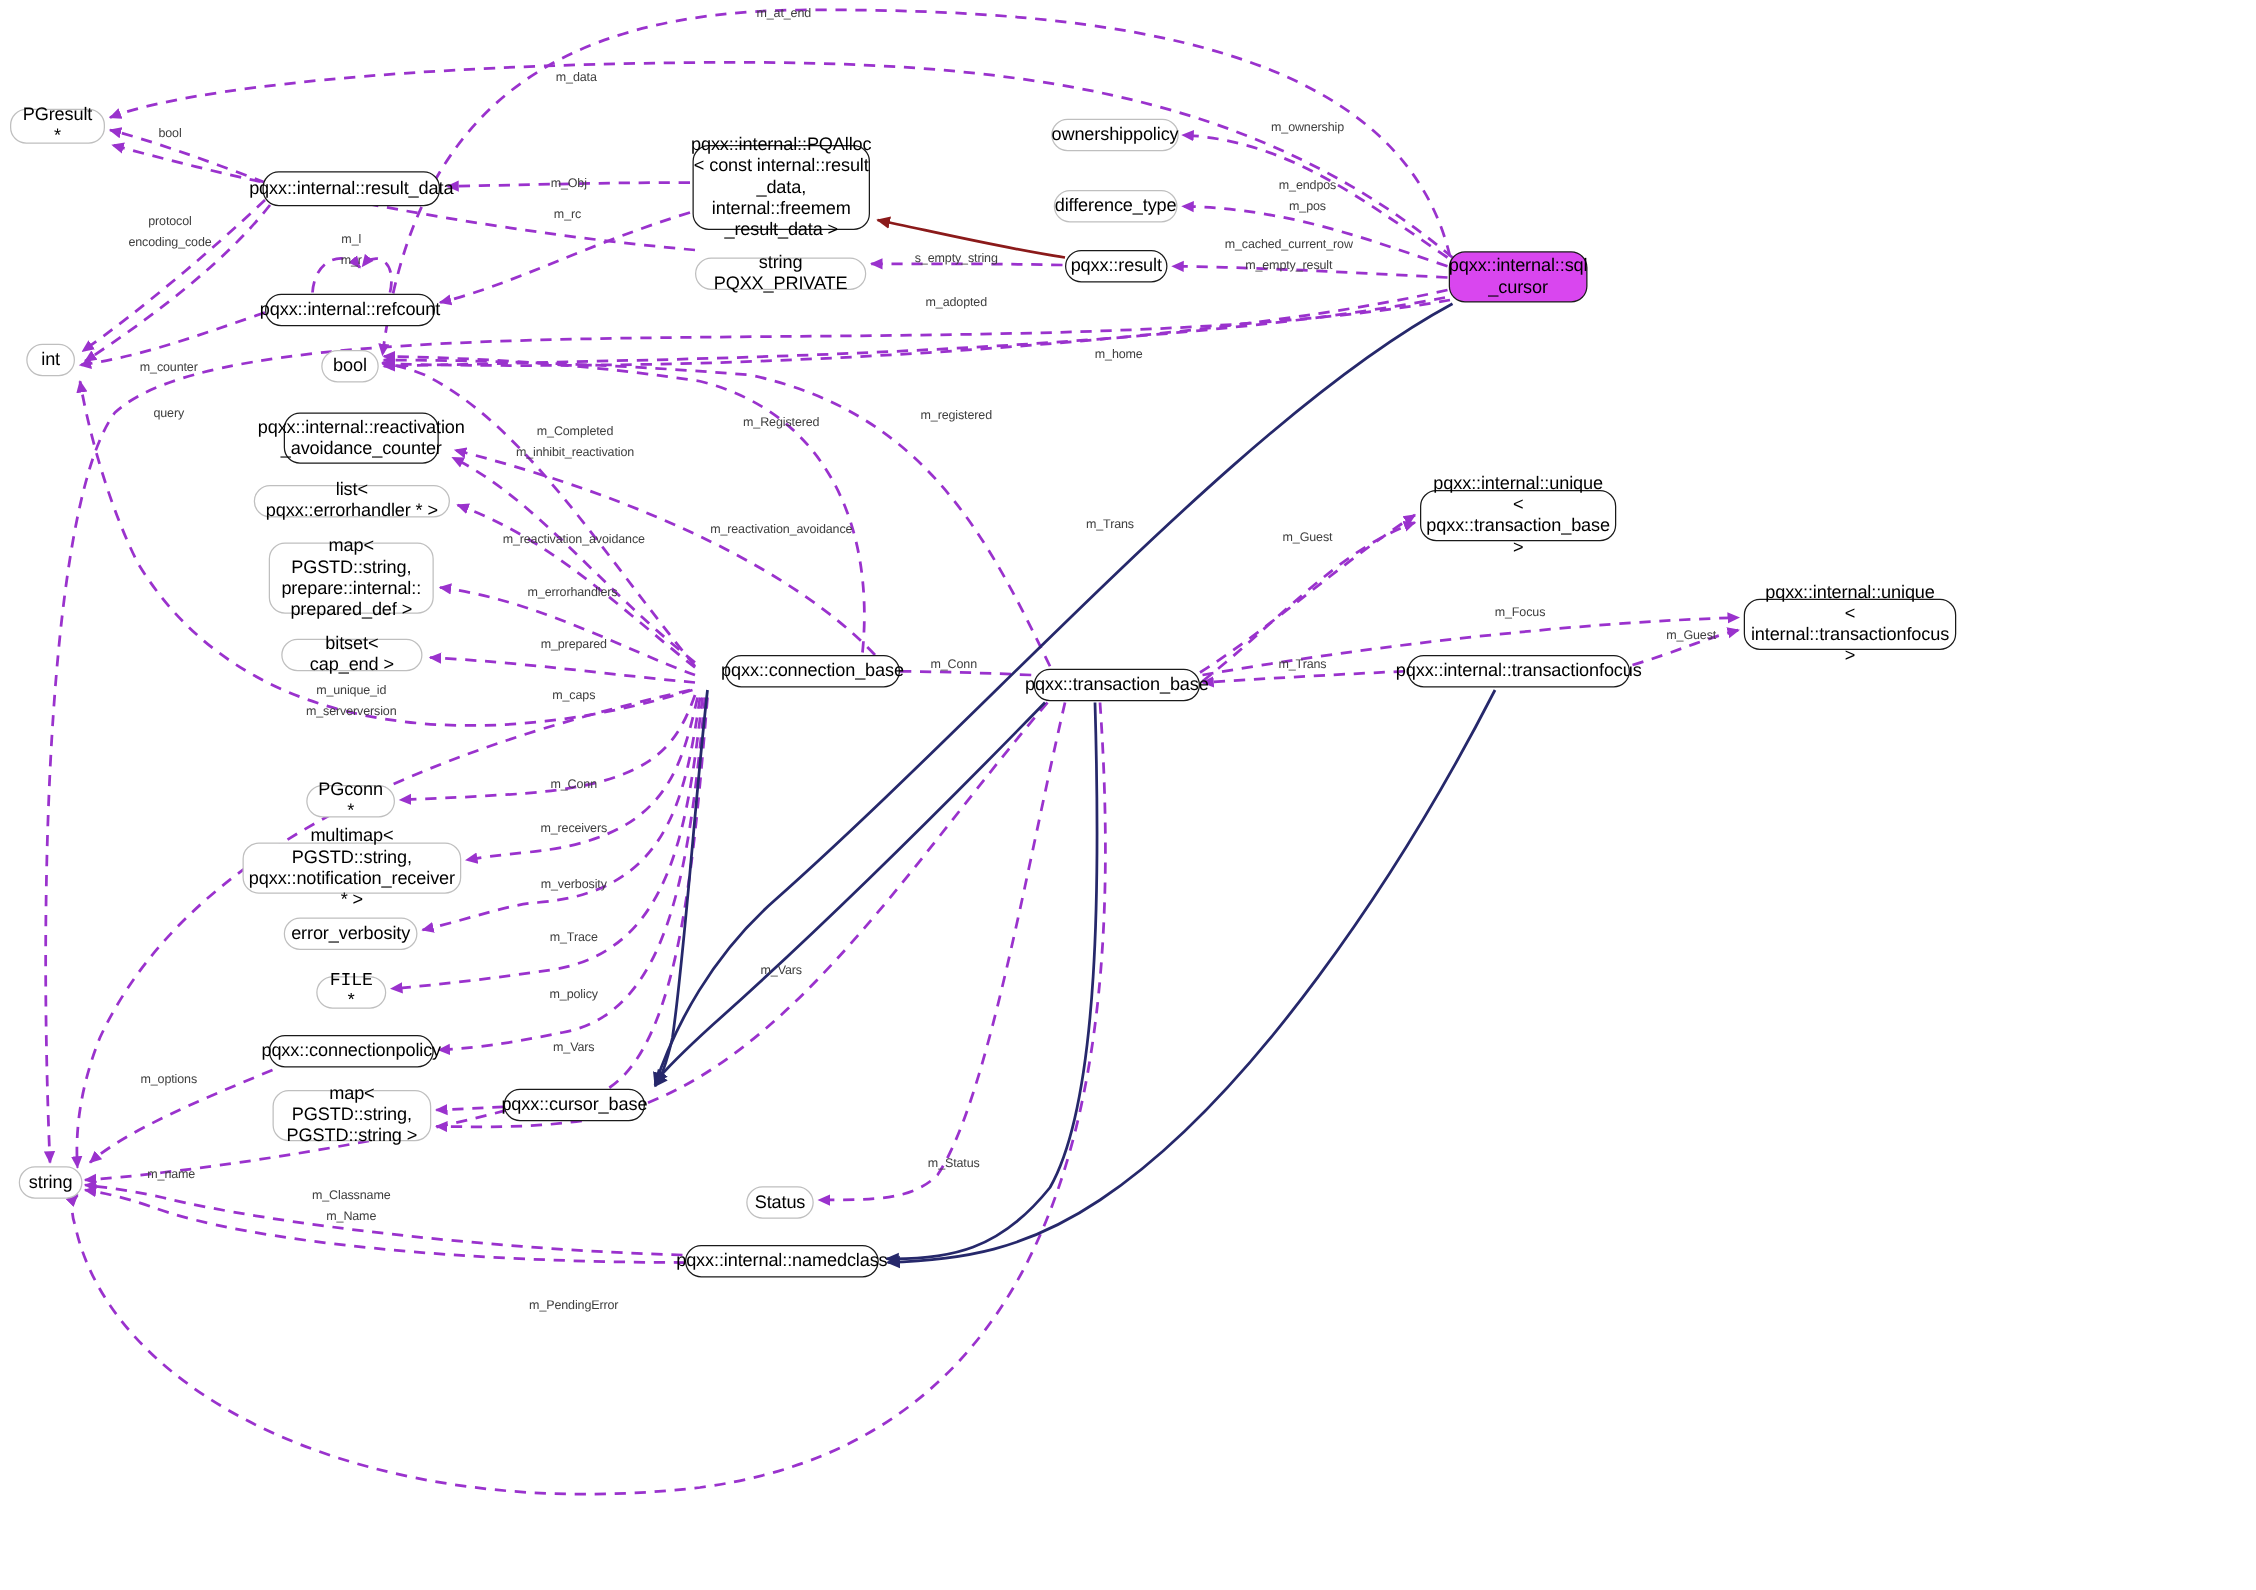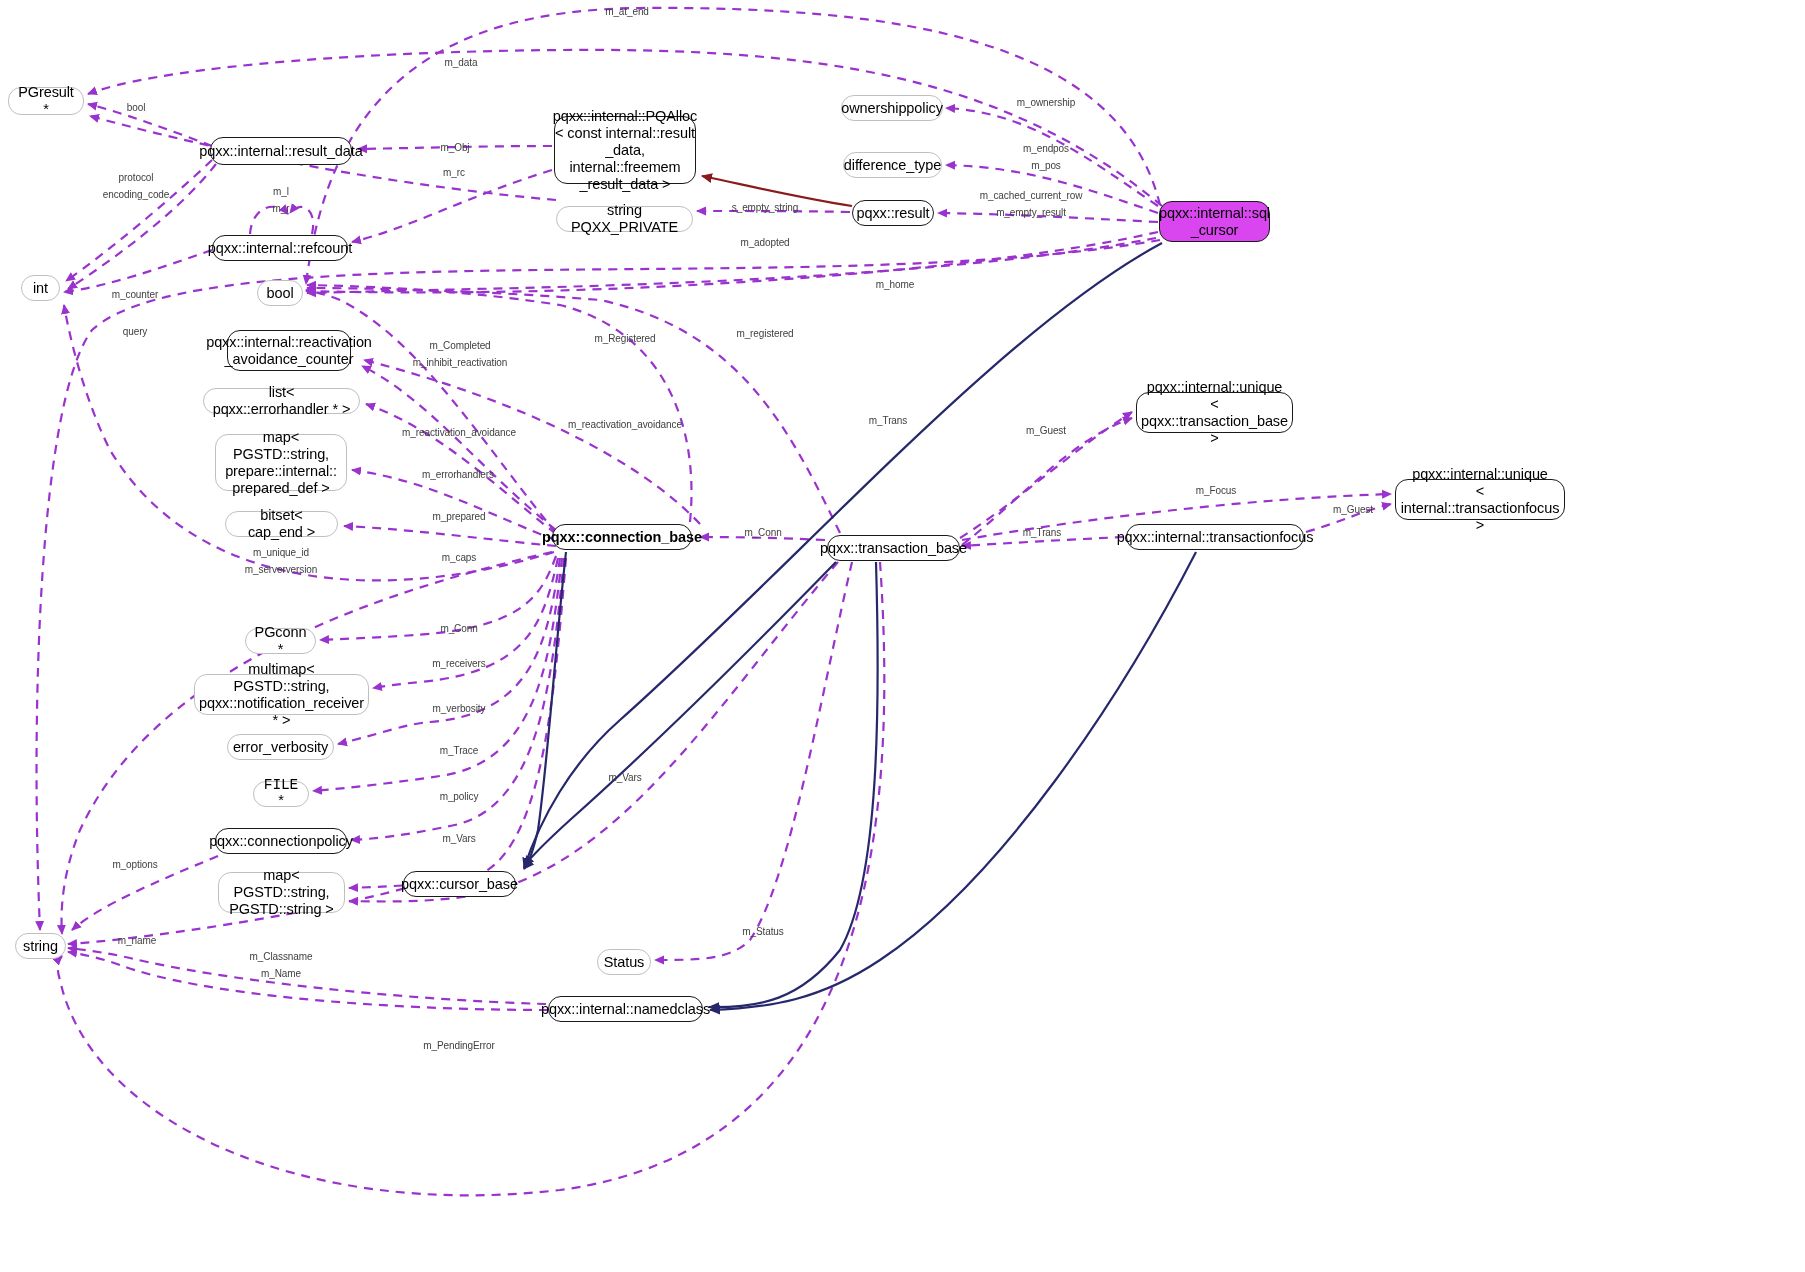--- a/index.html
+++ b/index.html
@@ -215,21 +215,21 @@
 _avoidance_counter</div>
   <div class="node plain" style="left:203px;top:388px; width:157px; height:26px;">list&lt; pqxx::errorhandler * &gt;</div>
   <div class="node bold" style="left:1136px;top:392px;width:157px; height:41px;">pqxx::internal::unique
 &lt; pqxx::transaction_base &gt;</div>
   <div class="node plain" style="left:215px;top:434px; width:132px; height:57px;">map&lt; PGSTD::string,
 prepare::internal::
 prepared_def &gt;</div>
   <div class="node bold" style="left:1395px;top:479px;width:170px; height:41px;">pqxx::internal::unique
 &lt; internal::transactionfocus &gt;</div>
   <div class="node plain" style="left:225px;top:511px; width:113px; height:26px;">bitset&lt; cap_end &gt;</div>
-  <div class="node bold" style="left:552px;top:524px; width:140px; height:26px;font-weight:bold;">pqxx::connection_base</div>
+  <div class="node bold" style="left:580px;top:524px; width:140px; height:26px;">pqxx::connection_base</div>
   <div class="node bold" style="left:1126px;top:524px;width:178px; height:26px;">pqxx::internal::transactionfocus</div>
   <div class="node bold" style="left:827px;top:535px; width:133px; height:26px;">pqxx::transaction_base</div>
   <div class="node plain" style="left:245px;top:628px; width:71px;  height:26px;">PGconn *</div>
   <div class="node plain" style="left:194px;top:674px; width:175px; height:41px;">multimap&lt; PGSTD::string,
 pqxx::notification_receiver * &gt;</div>
   <div class="node plain" style="left:227px;top:734px; width:107px; height:26px;">error_verbosity</div>
   <div class="node plain" style="left:253px;top:781px; width:56px;  height:26px;font-family:Liberation Mono, monospace;">FILE *</div>
   <div class="node bold" style="left:215px;top:828px; width:132px; height:26px;">pqxx::connectionpolicy</div>
   <div class="node plain" style="left:218px;top:872px; width:127px; height:41px;">map&lt; PGSTD::string,
 PGSTD::string &gt;</div>

